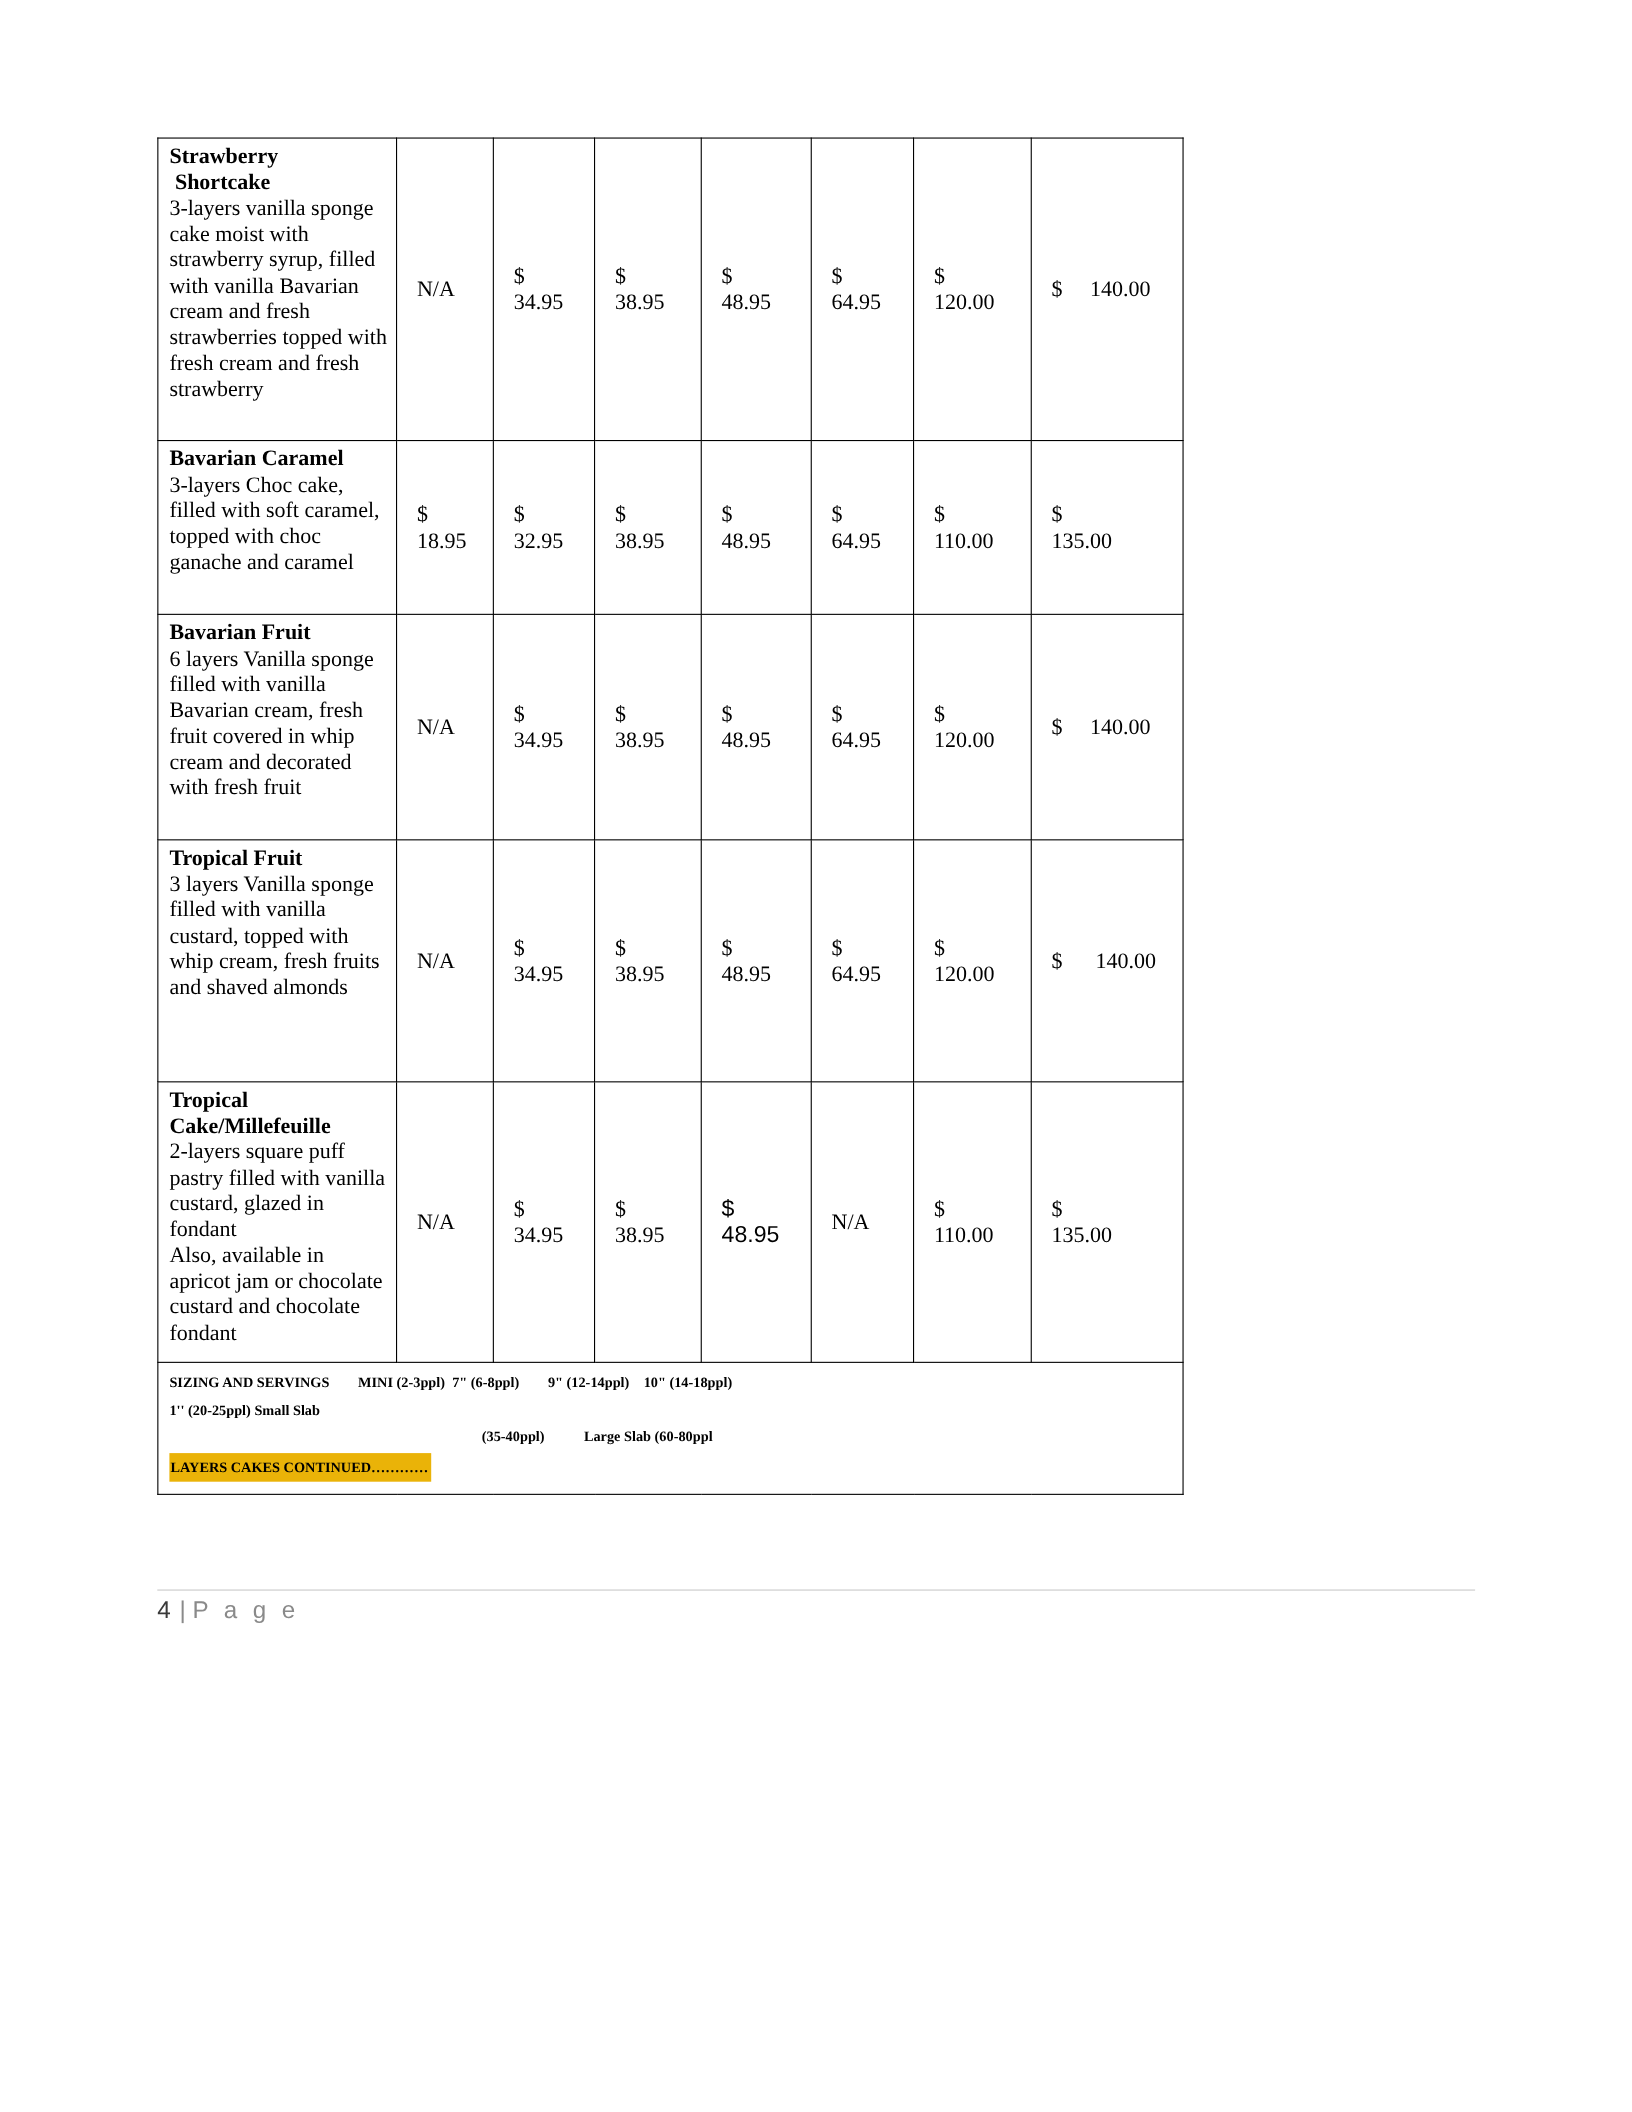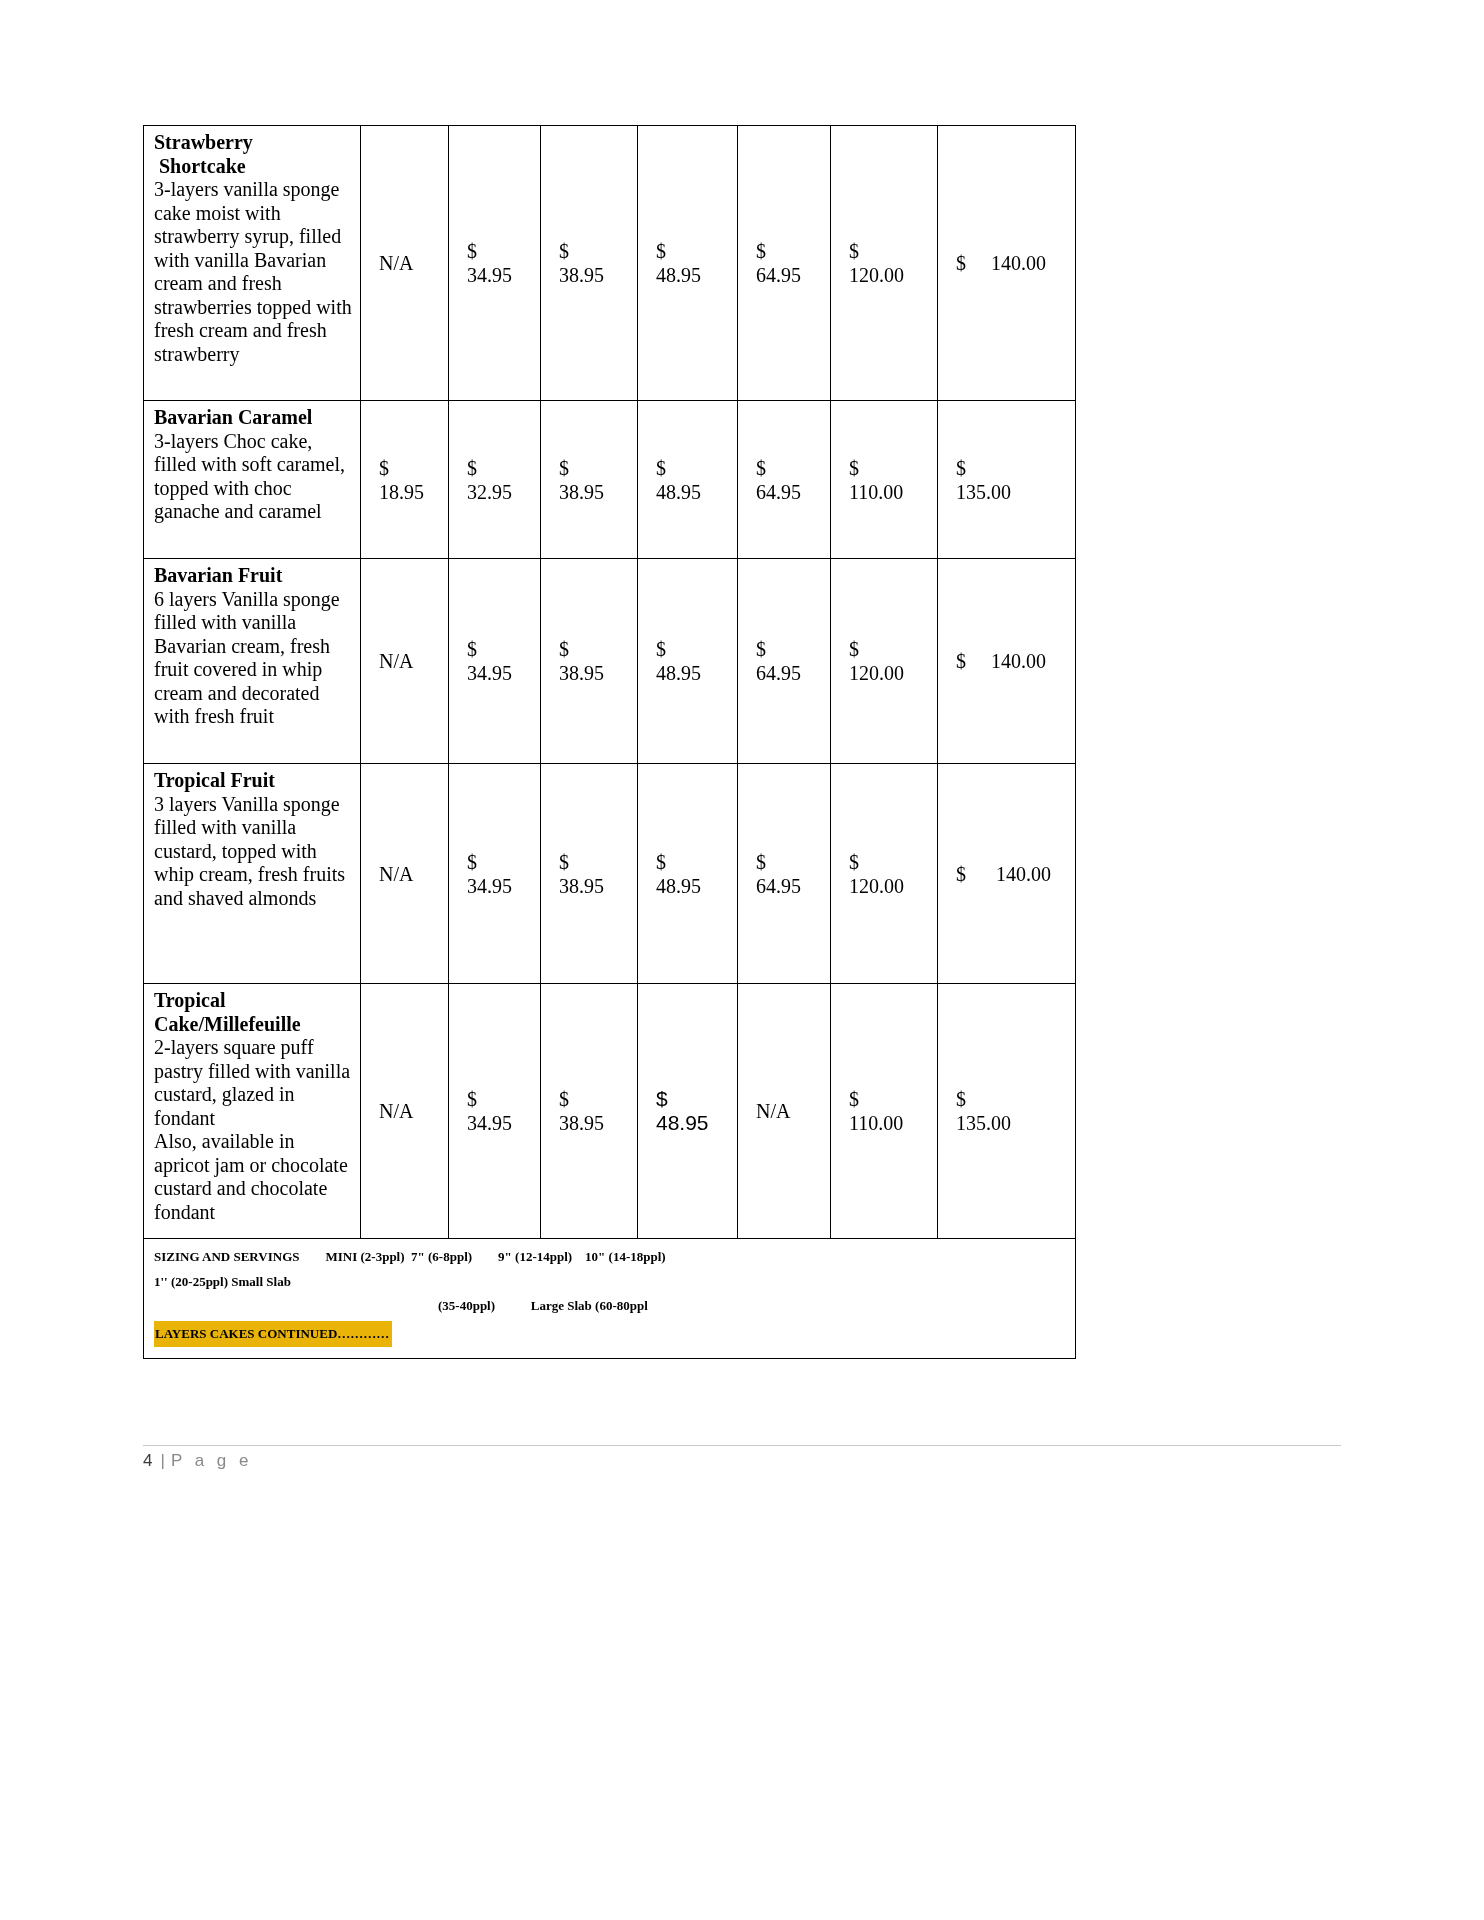--- a/index.html
+++ b/index.html
@@ -69,21 +69,21 @@
     top: 1445px;
     width: 1198px;
     font-family: "Liberation Sans", sans-serif;
   }
   .footer-rule {
     border-top: 1.5px solid #c9c9c9;
     width: 100%;
   }
   .footer-text {
     margin-top: 5px;
-    font-size: 17px;
+    font-size: 22px;
   }
   .footer-num { color: #3a3a3a; }
   .footer-sep { color: #8a8a8a; margin-left: 8px; margin-right: 6px; }
   .footer-label { color: #8a8a8a; letter-spacing: 4px; }
 </style>
 </head>
 <body>
 
 <table class="cake-table">
   <colgroup>

